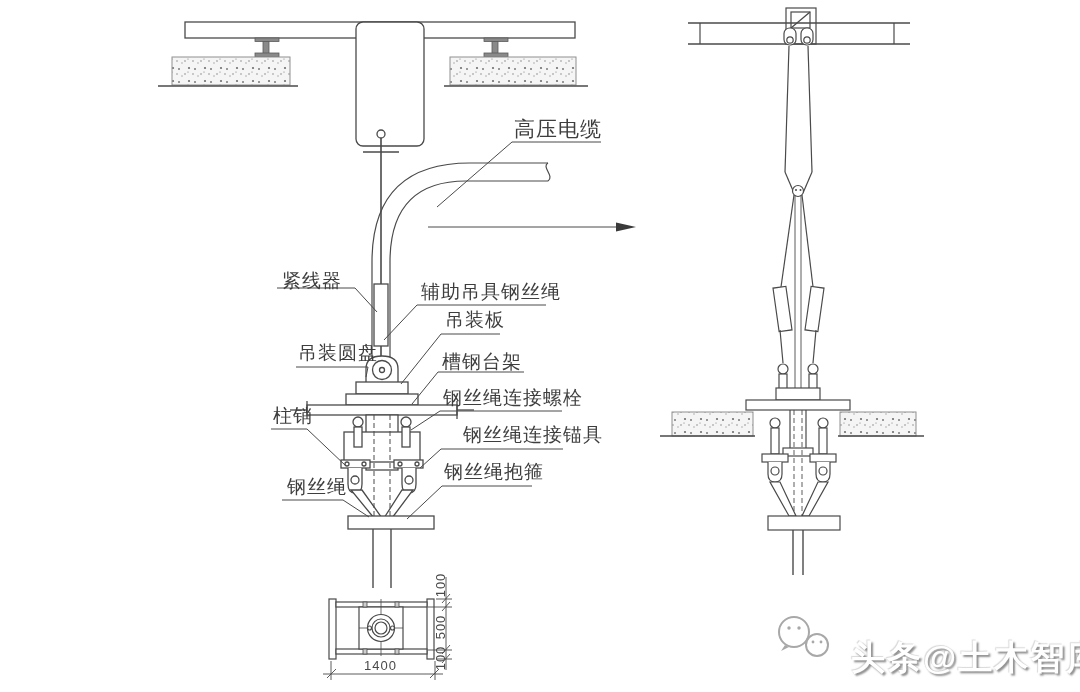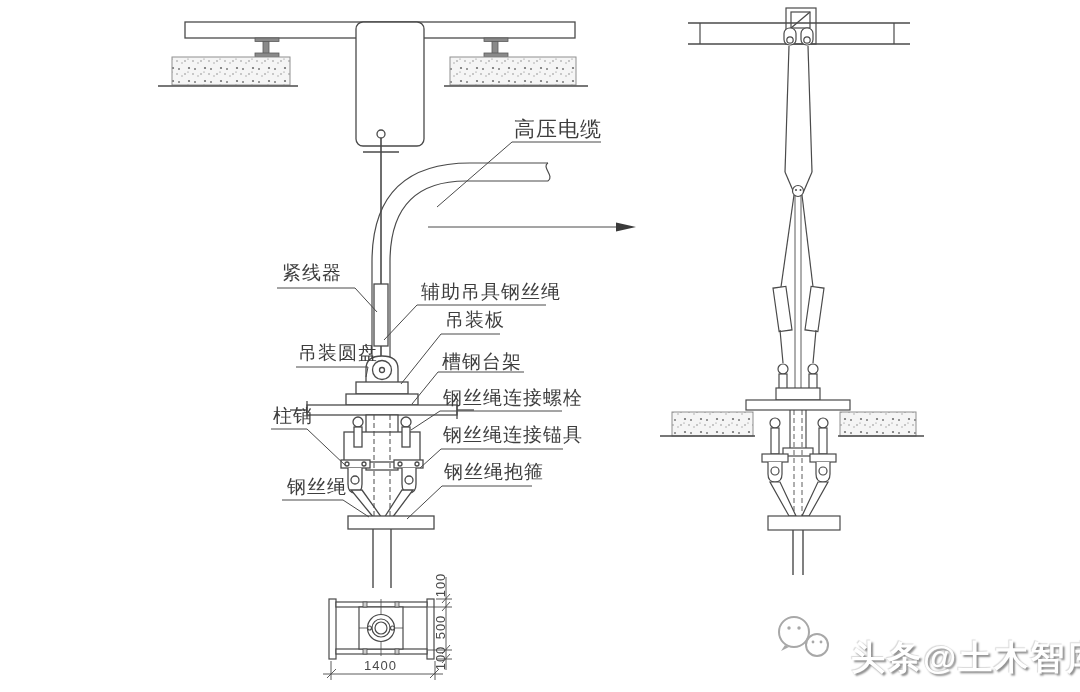--- a/index.html
+++ b/index.html
@@ -274,28 +274,28 @@
     <circle cx="789" cy="628" r="1.7" fill="#a8a8a8" stroke="none"></circle>
     <circle cx="799" cy="628" r="1.7" fill="#a8a8a8" stroke="none"></circle>
     <path d="M785,645 L781,651 L789,647" fill="#a8a8a8" stroke="none"></path>
     <circle cx="817" cy="645" r="11" fill="#ffffff"></circle>
     <circle cx="813" cy="642" r="1.4" fill="#a8a8a8" stroke="none"></circle>
     <circle cx="821" cy="642" r="1.4" fill="#a8a8a8" stroke="none"></circle>
   </g>
 </svg>
 
   <div class="lbl lbl-lg" style="left:514px;top:118px;">高压电缆</div>
-  <div class="lbl" style="left:282px;top:263px;">紧线器</div>
+  <div class="lbl" style="left:282px;top:271px;">紧线器</div>
   <div class="lbl" style="left:421px;top:282px;">辅助吊具钢丝绳</div>
   <div class="lbl" style="left:445px;top:310px;">吊装板</div>
   <div class="lbl" style="left:298px;top:343px;">吊装圆盘</div>
   <div class="lbl" style="left:442px;top:352px;">槽钢台架</div>
   <div class="lbl" style="left:443px;top:388px;">钢丝绳连接螺栓</div>
   <div class="lbl" style="left:273px;top:406px;">柱销</div>
-  <div class="lbl" style="left:443px;top:425px;">钢丝绳连接锚具</div>
+  <div class="lbl" style="left:463px;top:425px;">钢丝绳连接锚具</div>
   <div class="lbl" style="left:444px;top:462px;">钢丝绳抱箍</div>
   <div class="lbl" style="left:287px;top:477px;">钢丝绳</div>
 
   <div class="dim" style="left:364px;top:658px;">1400</div>
   <div class="dim dim-rot" style="left:440px;top:585px;">100</div>
   <div class="dim dim-rot" style="left:440px;top:627px;">500</div>
   <div class="dim dim-rot" style="left:440px;top:658px;">100</div>
 
   <div class="wm-white">头条@土木智库</div>
 

